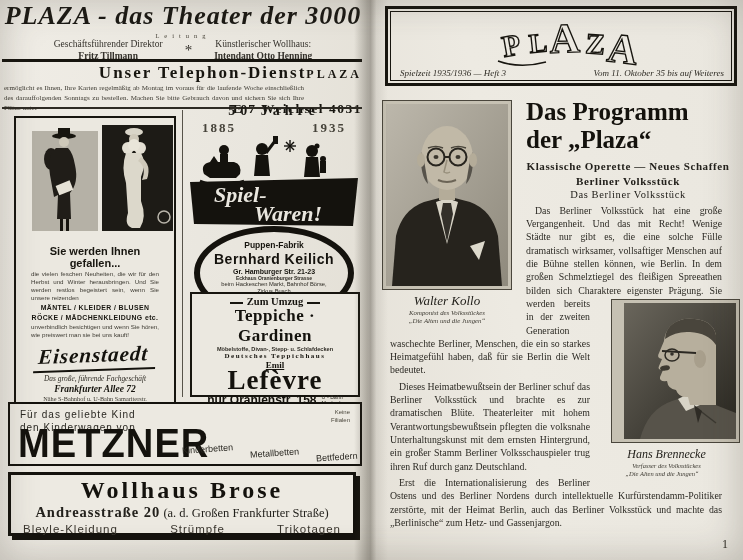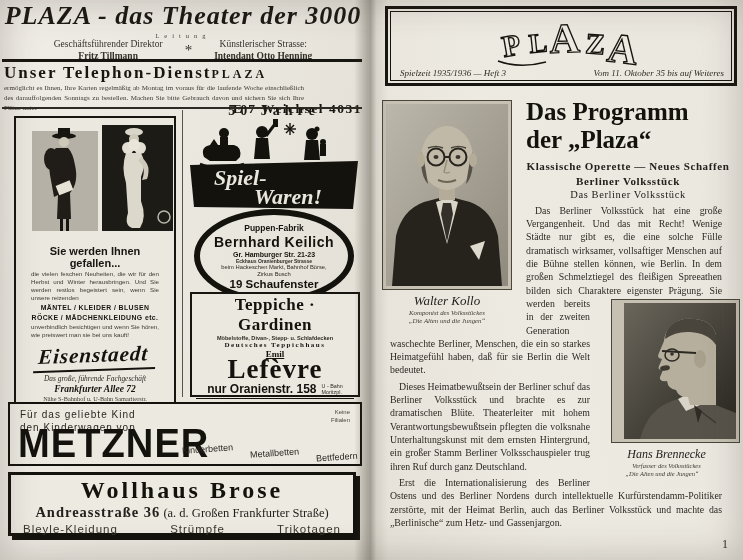--- a/index.html
+++ b/index.html
@@ -23,21 +23,21 @@
   .leitung{ font-size:6.5px; letter-spacing:5px; color:#4a463c; margin-top:1px;}
   .dir-row{ display:flex; justify-content:center; align-items:center; gap:22px; margin-top:0px;}
   .dir{ font-size:9.5px; line-height:1.25; color:#33302a; text-align:center;}
   .dir b{ font-weight:bold; }
   .star{ font-size:15px; color:#33302a; }
   .rule-heavy{ position:absolute; left:2px; width:360px; height:2.5px; background:#17150f; }
   .rule-thin{ position:absolute; left:2px; width:360px; height:1.5px; background:#2e2b24; }
 
   
   .tel{ position:absolute; left:4px; top:63px; width:358px; }
-  .tel-row{ display:flex; justify-content:flex-start; align-items:baseline; }
+  .tel-row{ display:flex; justify-content:flex-end; align-items:baseline; }
   .tel-head{ font-size:17px; font-weight:bold; letter-spacing:2px; color:#17150f;}
   .tel-brand{ font-size:12px; font-weight:bold; letter-spacing:3px; color:#17150f;}
   .tel-body{ margin-top:1px; font-size:7px; line-height:1.4; text-align:justify; color:#3d3a32; width:100%;}
   .tel-phone{ text-align:right; font-size:13.5px; font-weight:bold; letter-spacing:1.5px; margin-top:-12px; color:#17150f;}
 
   .vdivider{ position:absolute; left:182px; top:110px; width:1px; height:287px; background:#57534a; }
 
   
   .ad-eisen{ position:absolute; left:14px; top:116px; width:162px; height:328px;
     border:2.5px solid #17150f; background:#ebe8e0; padding:3px 12px; text-align:center;}
@@ -137,21 +137,21 @@
   <div class="mast">
     <div class="mast-title">PLAZA - das Theater der 3000</div>
     <div class="leitung">Leitung</div>
     <div class="dir-row">
       <div class="dir">
         <span>Geschäftsführender Direktor</span><br>
         <b>Fritz Tillmann</b>
       </div>
       <div class="star">*</div>
       <div class="dir">
-        <span>Künstlerischer Strasse:</span><br>
+        <span>Künstlerischer Wollhaus:</span><br>
         <b>Intendant Otto Henning</b>
       </div>
     </div>
   </div>
   <div class="rule-heavy" style="top:59px;"></div>
 
   <div class="tel">
     <div class="tel-row">
       <span class="tel-head">Unser Telephon-Dienst</span>
       <span class="tel-brand">PLAZA</span>
@@ -193,20 +193,24 @@
     </div>
     <div class="small">unverbindlich besichtigen und wenn Sie hören, wie preiswert man sie bei uns kauft!</div>
     <div><span class="eisen-logo">Eisenstaedt</span></div>
     <div class="tagline">Das große, führende Fachgeschäft</div>
     <div class="addr1">Frankfurter Allee 72</div>
     <div class="addr2">Nähe S-Bahnhof u. U-Bahn Samariterstr.</div>
   </div>
 
   <div class="ad-keilich">
     <div class="kei-jub">50 Jahre</div>
+    <div class="kei-years">
+      <span>1885</span>
+      <span>1935</span>
+    </div>
     <svg width="168" height="90" viewBox="0 0 168 90">
       <g fill="#14120d">
         <path d="M14,38 Q10,28 20,26 L24,20 L28,26 L44,26 Q52,28 50,38 L46,42 L20,42 Z"></path>
         <circle cx="34" cy="14" r="5"></circle>
           <rect x="30" y="18" width="8" height="10"></rect>
         <path d="M10,45 Q30,53 54,45" fill="none" stroke="#14120d" stroke-width="2.5"></path>
         <circle cx="72" cy="13" r="6"></circle>
           <path d="M66,19 L78,19 L80,40 L64,40 Z"></path>
         <line x1="76" y1="17" x2="85" y2="5" stroke="#14120d" stroke-width="3"></line>
         <rect x="83" y="0" width="5" height="8"></rect>
@@ -230,20 +234,21 @@
       <div class="kei-sub">Puppen-Fabrik</div>
       <div class="kei-name">Bernhard Keilich</div>
       <div class="kei-a1">Gr. Hamburger Str. 21-23</div>
       <div class="kei-a2">Eckhaus Oranienburger Strasse</div>
       <div class="kei-a3">beim Hackeschen Markt, Bahnhof Börse, Zirkus Busch</div>
       <div class="kei-foot">19 Schaufenster</div>
     </div>
   </div>
 
   <div class="ad-lef">
+    <div class="lef-l1"><span class="dash"></span><span>Zum Umzug</span><span class="dash"></span></div>
     <div class="lef-l2">Teppiche · Gardinen</div>
     <div class="lef-l3">Möbelstoffe, Divan-, Stepp- u. Schlafdecken</div>
     <div class="lef-l4">Deutsches Teppichhaus</div>
     <div class="lef-emil">Emil</div>
     <div class="lef-logo">Lefèvre</div>
     <div class="lef-addr-row">
       <span class="lef-addr">nur Oranienstr. 158</span>
       <span class="lef-ubahn">
         <span>U - Bahn</span><br>
         <span>Moritzpl.</span>
@@ -267,21 +272,21 @@
     <div class="metz-prods">
       <span>Kinderbetten</span>
       <span>Metallbetten</span>
       <span>Bettfedern</span>
     </div>
   </div>
 
   <div class="ad-brose">
     <div class="brose-brand">Wollhaus Brose</div>
     <div class="brose-addr">
-      <b>Andreasstraße 36</b><span> (a. d. Großen Frankfurter Straße)</span>
+      <b>Andreasstraße 20</b><span> (a. d. Großen Frankfurter Straße)</span>
     </div>
     <div class="brose-prods">
       <span>Bleyle-Kleidung</span>
       <span>Strümpfe</span>
       <span>Trikotagen</span>
     </div>
   </div>
 
   <div class="plaza-frame">
     <svg class="plaza-logo" width="230" height="56" viewBox="0 0 230 56">

